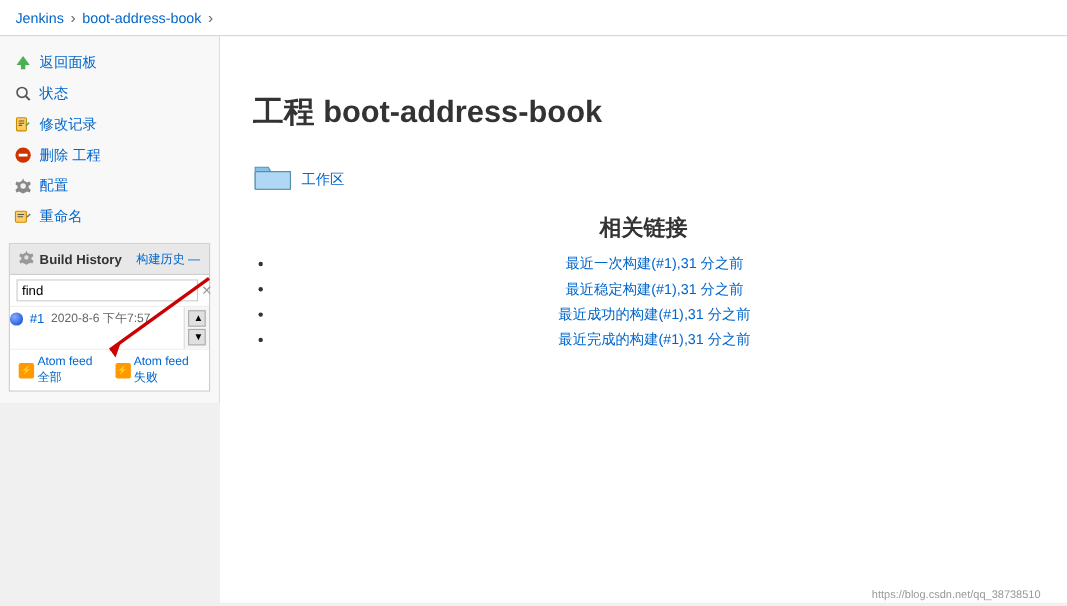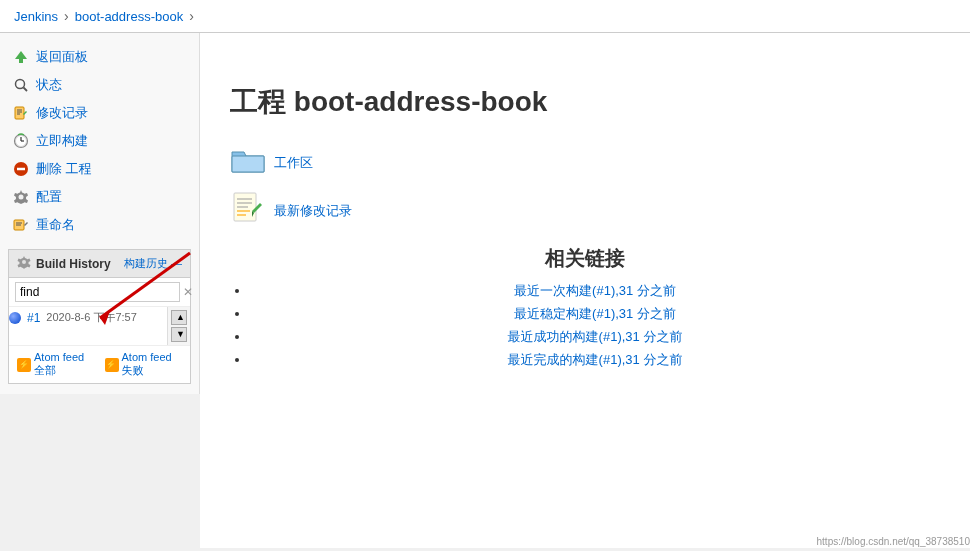--- a/index.html
+++ b/index.html
@@ -213,21 +213,21 @@
     .related-links a {
       color: #0066cc;
       text-decoration: none;
       font-size: 13px;
     }
 
     
     .url-hint {
       position: fixed;
       bottom: 4px;
-      right: 0;
+      right: 24px;
       font-size: 10px;
       color: #999;
     }
 
     
     .sidebar-wrapper {
       position: relative;
     }
 
     
@@ -280,32 +280,20 @@
             <line x1="4" y1="5" x2="9" y2="5" stroke="#555" stroke-width="1"></line>
             <line x1="4" y1="7" x2="9" y2="7" stroke="#555" stroke-width="1"></line>
             <line x1="4" y1="9" x2="7" y2="9" stroke="#555" stroke-width="1"></line>
             <polygon points="11,10 14,7 13,6 10,9" fill="#4caf50"></polygon>
           </svg>
         </span>
         <span>修改记录</span>
       </a>
 
 
-      <a class="sidebar-item" href="#">
-        <span class="sidebar-icon">
-          <svg width="16" height="16" viewBox="0 0 16 16">
-            <circle cx="8" cy="8" r="6.5" fill="none" stroke="#888" stroke-width="1.2"></circle>
-            <circle cx="8" cy="8" r="5.5" fill="white" stroke="#aaa" stroke-width="0.5"></circle>
-            <line x1="8" y1="8" x2="8" y2="4" stroke="#333" stroke-width="1.2"></line>
-            <line x1="8" y1="8" x2="11" y2="8" stroke="#333" stroke-width="1.2"></line>
-            <path d="M5,2 Q8,0 11,2" fill="none" stroke="#4caf50" stroke-width="1.5"></path>
-          </svg>
-        </span>
-        <span>立即构建</span>
-      </a>
 
       <a class="sidebar-item" href="#">
         <span class="sidebar-icon">
           <svg width="16" height="16" viewBox="0 0 16 16">
             <circle cx="8" cy="8" r="7" fill="#cc3300"></circle>
             <line x1="4" y1="8" x2="12" y2="8" stroke="white" stroke-width="2.5"></line>
           </svg>
         </span>
         <span>删除 工程</span>
       </a>
@@ -392,35 +380,20 @@
       <div class="workspace-item">
         <span>
           <svg width="36" height="30" viewBox="0 0 36 30">
             <path d="M2,6 L2,26 L34,26 L34,10 L16,10 L14,6 Z" fill="#87c0e8" stroke="#5590b0" stroke-width="1"></path>
             <rect x="2" y="10" width="32" height="16" rx="1" fill="#b0d8f5" stroke="#5590b0" stroke-width="1"></rect>
           </svg>
         </span>
         <a href="#">工作区</a>
       </div>
 
-      <div class="workspace-item">
-        <span>
-          <svg width="36" height="36" viewBox="0 0 36 36">
-            <rect x="4" y="2" width="22" height="28" rx="1" fill="#fffde7" stroke="#ccc" stroke-width="1"></rect>
-            <line x1="7" y1="8" x2="22" y2="8" stroke="#999" stroke-width="1"></line>
-            <line x1="7" y1="12" x2="22" y2="12" stroke="#999" stroke-width="1"></line>
-            <line x1="7" y1="16" x2="18" y2="16" stroke="#999" stroke-width="1"></line>
-            <line x1="7" y1="20" x2="20" y2="20" stroke="#ffcc66" stroke-width="2"></line>
-            <line x1="7" y1="24" x2="16" y2="24" stroke="#ffcc66" stroke-width="2"></line>
-            <polygon points="24,22 32,14 30,12 22,20" fill="#4caf50"></polygon>
-            <polygon points="22,26 22,20 24,22" fill="#2e7d32"></polygon>
-          </svg>
-        </span>
-        <a href="#">最新修改记录</a>
-      </div>
     </div>
 
     <div class="related-links">
       <h2>相关链接</h2>
       <ul>
         <li>
           <a href="#">最近一次构建(#1),31 分之前</a>
         </li>
         <li>
           <a href="#">最近稳定构建(#1),31 分之前</a>

